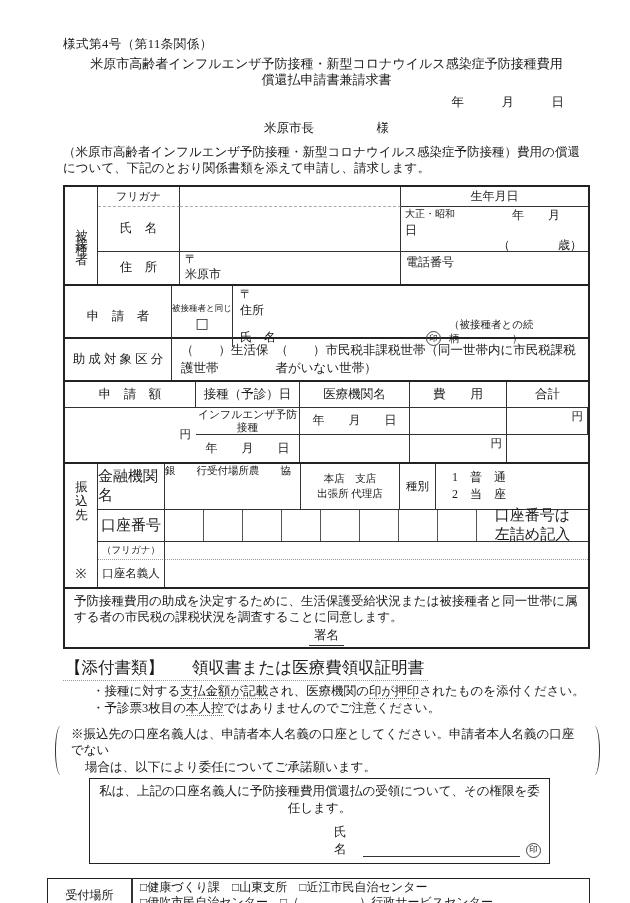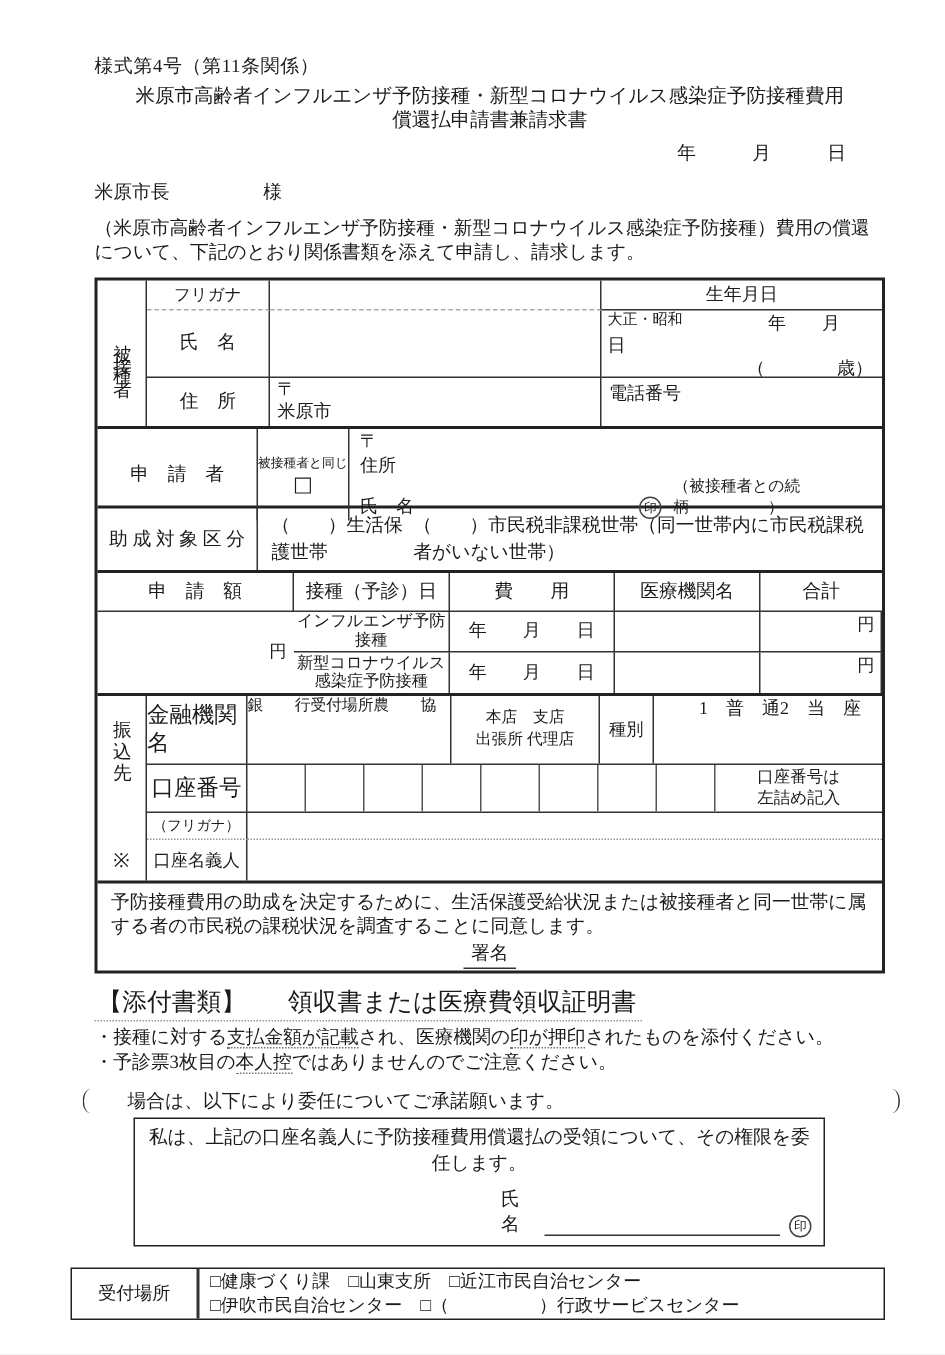--- a/index.html
+++ b/index.html
@@ -14,21 +14,21 @@
     font-size: 12.5px;
     padding: 36px 40px 0 63px;
     overflow: hidden;
   }
   .content { width: 527px; }
   .form-number { font-size: 12.5px; letter-spacing: .5px; }
   .title-block { text-align: center; margin-top: 3px; line-height: 1.2; }
   .title-l1 { font-size: 13px; }
   .title-l2 { font-size: 13px; }
   .date-line { text-align: right; padding-right: 26px; margin-top: 7px; }
-  .addressee { margin-top: 9px; }
+  .addressee { margin-top: 9px; text-align: center; }
   .intro { margin-top: 7px; line-height: 1.3; }
 
   
   .main-table { margin-top: 8px; border: 2px solid #222; }
   .center { display:flex; align-items:center; justify-content:center; }
 
   
   .sec-a { display: grid; grid-template-columns: 33px 82px 1fr 187px; grid-template-rows: 20px 45px 32px; }
   .a-vert { grid-row: 1 / 4; border-right: 1px solid #333; }
   .vert-text { writing-mode: vertical-rl; letter-spacing: 8px; }
@@ -77,40 +77,40 @@
   
   .sec-e { display:grid; grid-template-columns:33px 67px 1fr; grid-template-rows:46px 32px 18px 27px; border-top:2px solid #222; }
   .e-vert { grid-row:1/5; border-right:1px solid #333; display:flex; flex-direction:column; align-items:center; padding:6px 0 5px; }
   .e-vert .vert-text { flex:1; display:flex; align-items:center; letter-spacing:14px; }
   .e-note-mark { font-size:13px; }
   .e-lbl { border-right:1px solid #333; border-bottom:1px solid #333; font-size:15px; }
   .e-bankcontent { border-bottom:1px solid #333; display:flex; }
   .bank-blank { flex:1; border-right:1px solid #333; display:flex; flex-direction:row; justify-content:center; text-align:right; padding-right:9px; font-size:10.5px; line-height:1.4; }
   .branch-cell { width:99px; border-right:1px solid #333; display:flex; flex-direction:column; justify-content:center; text-align:center; font-size:10.5px; line-height:1.45; }
   .type-label { width:36px; border-right:1px solid #333; font-size:11.5px; }
-  .type-opts { width:152px; display:flex; flex-direction:row; justify-content:center; padding-left:16px; font-size:12px; line-height:1.45; }
+  .type-opts { width:152px; display:flex; flex-direction:column; justify-content:center; padding-left:16px; font-size:12px; line-height:1.45; }
   .e-acctcontent { border-bottom:1px solid #333; display:flex; }
   .acct-box { width:39px; border-right:1px solid #555; }
-  .acct-note { flex:1; display:flex; flex-direction:column; justify-content:center; text-align:center; font-size:11px; line-height:1.3; }
+  .acct-note { flex:1; display:flex; flex-direction:column; justify-content:center; text-align:center; font-size:15px; line-height:1.3; }
   .e-furilbl { border-right:1px solid #333; border-bottom:1px dotted #999; font-size:9.5px; display:flex; align-items:center; padding-left:4px; }
   .e-furival { border-bottom:1px dotted #999; }
   .e-holderlbl { border-right:1px solid #333; font-size:11.5px; }
 
   
   .sec-f { border-top:2px solid #222; padding:4px 9px 3px; }
   .consent-text { line-height:1.32; }
   .signature-row { text-align:center; margin-top:1px; }
   .sig-underline { border-bottom:1px solid #333; padding:0 5px 3px; }
 
   
   .attachments { margin-top: 8px; }
   .att-heading { font-size:16.5px; }
   .att-underline { display:inline-block; border-bottom:1px dotted #999; padding:0 4px 1px 2px; }
   .att-title { margin-left: 28px; }
-  .att-bullets { margin-top:2px; line-height:1.42; }
+  .att-bullets { margin-top:2px; line-height:1.42;margin-left:29px; }
   .em-dot { border-bottom:1px dotted #777; }
 
   
   .delegation { margin-top: 7px; }
   .deleg-note { position:relative; padding:1px 16px; line-height:1.3; margin-left:-8px; width:545px; }
   .deleg-note .l2 { padding-left:14px; }
   .paren { position:absolute; top:1px; bottom:1px; width:11px; }
   .paren.left  { left:0;  border-left:1.5px solid #333;  border-radius:50%; }
   .paren.right { right:0; border-right:1.5px solid #333; border-radius:50%; }
   .deleg-box { border:1.2px solid #222; margin:2px 40px 0 26px; padding:4px 8px 5px; }
@@ -190,36 +190,30 @@
         <div class="c-label center">助 成 対 象 区 分</div>
         <div class="c-options">
           <div>（　　）生活保護世帯</div>
           <div>（　　）市民税非課税世帯（同一世帯内に市民税課税者がいない世帯）</div>
         </div>
       </div>
 
       <div class="sec-d">
         <div class="d-head center">申　請　額</div>
         <div class="d-head center">接種（予診）日</div>
+        <div class="d-head center">医療機関名</div>
         <div class="d-head center">費　　用</div>
-        <div class="d-head center">医療機関名</div>
         <div class="d-head center last">合計</div>
 
         <div class="d-c center d-small">インフルエンザ予防接種</div>
         <div class="d-c center d-date">年　　月　　日</div>
         <div class="d-c"></div>
         <div class="d-c d-yen">円</div>
         <div class="d-total">円</div>
 
-        <div class="d-c center d-small nobot">
-          <div>
-            <div>新型コロナウイルス</div>
-            <div>感染症予防接種</div>
-          </div>
-        </div>
         <div class="d-c center d-date nobot">年　　月　　日</div>
         <div class="d-c nobot"></div>
         <div class="d-c d-yen nobot">円</div>
       </div>
 
       <div class="sec-e">
         <div class="e-vert">
           <span class="vert-text">振込先</span>
           <span class="e-note-mark">※</span>
         </div>
@@ -281,20 +275,21 @@
       </div>
       <div class="att-bullets">
         <div><span>・接種に対する</span><span class="em-dot">支払金額が記載</span><span>され、医療機関の</span><span class="em-dot">印が押印</span><span>されたものを添付ください。</span></div>
         <div><span>・予診票3枚目の</span><span class="em-dot">本人控</span><span>ではありませんのでご注意ください。</span></div>
       </div>
     </div>
 
     <div class="delegation">
       <div class="deleg-note">
         <div class="paren left"></div>
+        <div>※振込先の口座名義人は、申請者本人名義の口座としてください。申請者本人名義の口座でない</div>
         <div class="l2">場合は、以下により委任についてご承諾願います。</div>
         <div class="paren right"></div>
       </div>
       <div class="deleg-box">
         <div class="deleg-statement">私は、上記の口座名義人に予防接種費用償還払の受領について、その権限を委任します。</div>
         <div class="deleg-name">
           <span>氏名</span>
           <span class="deleg-name-line"></span>
           <span class="seal">印</span>
         </div>

